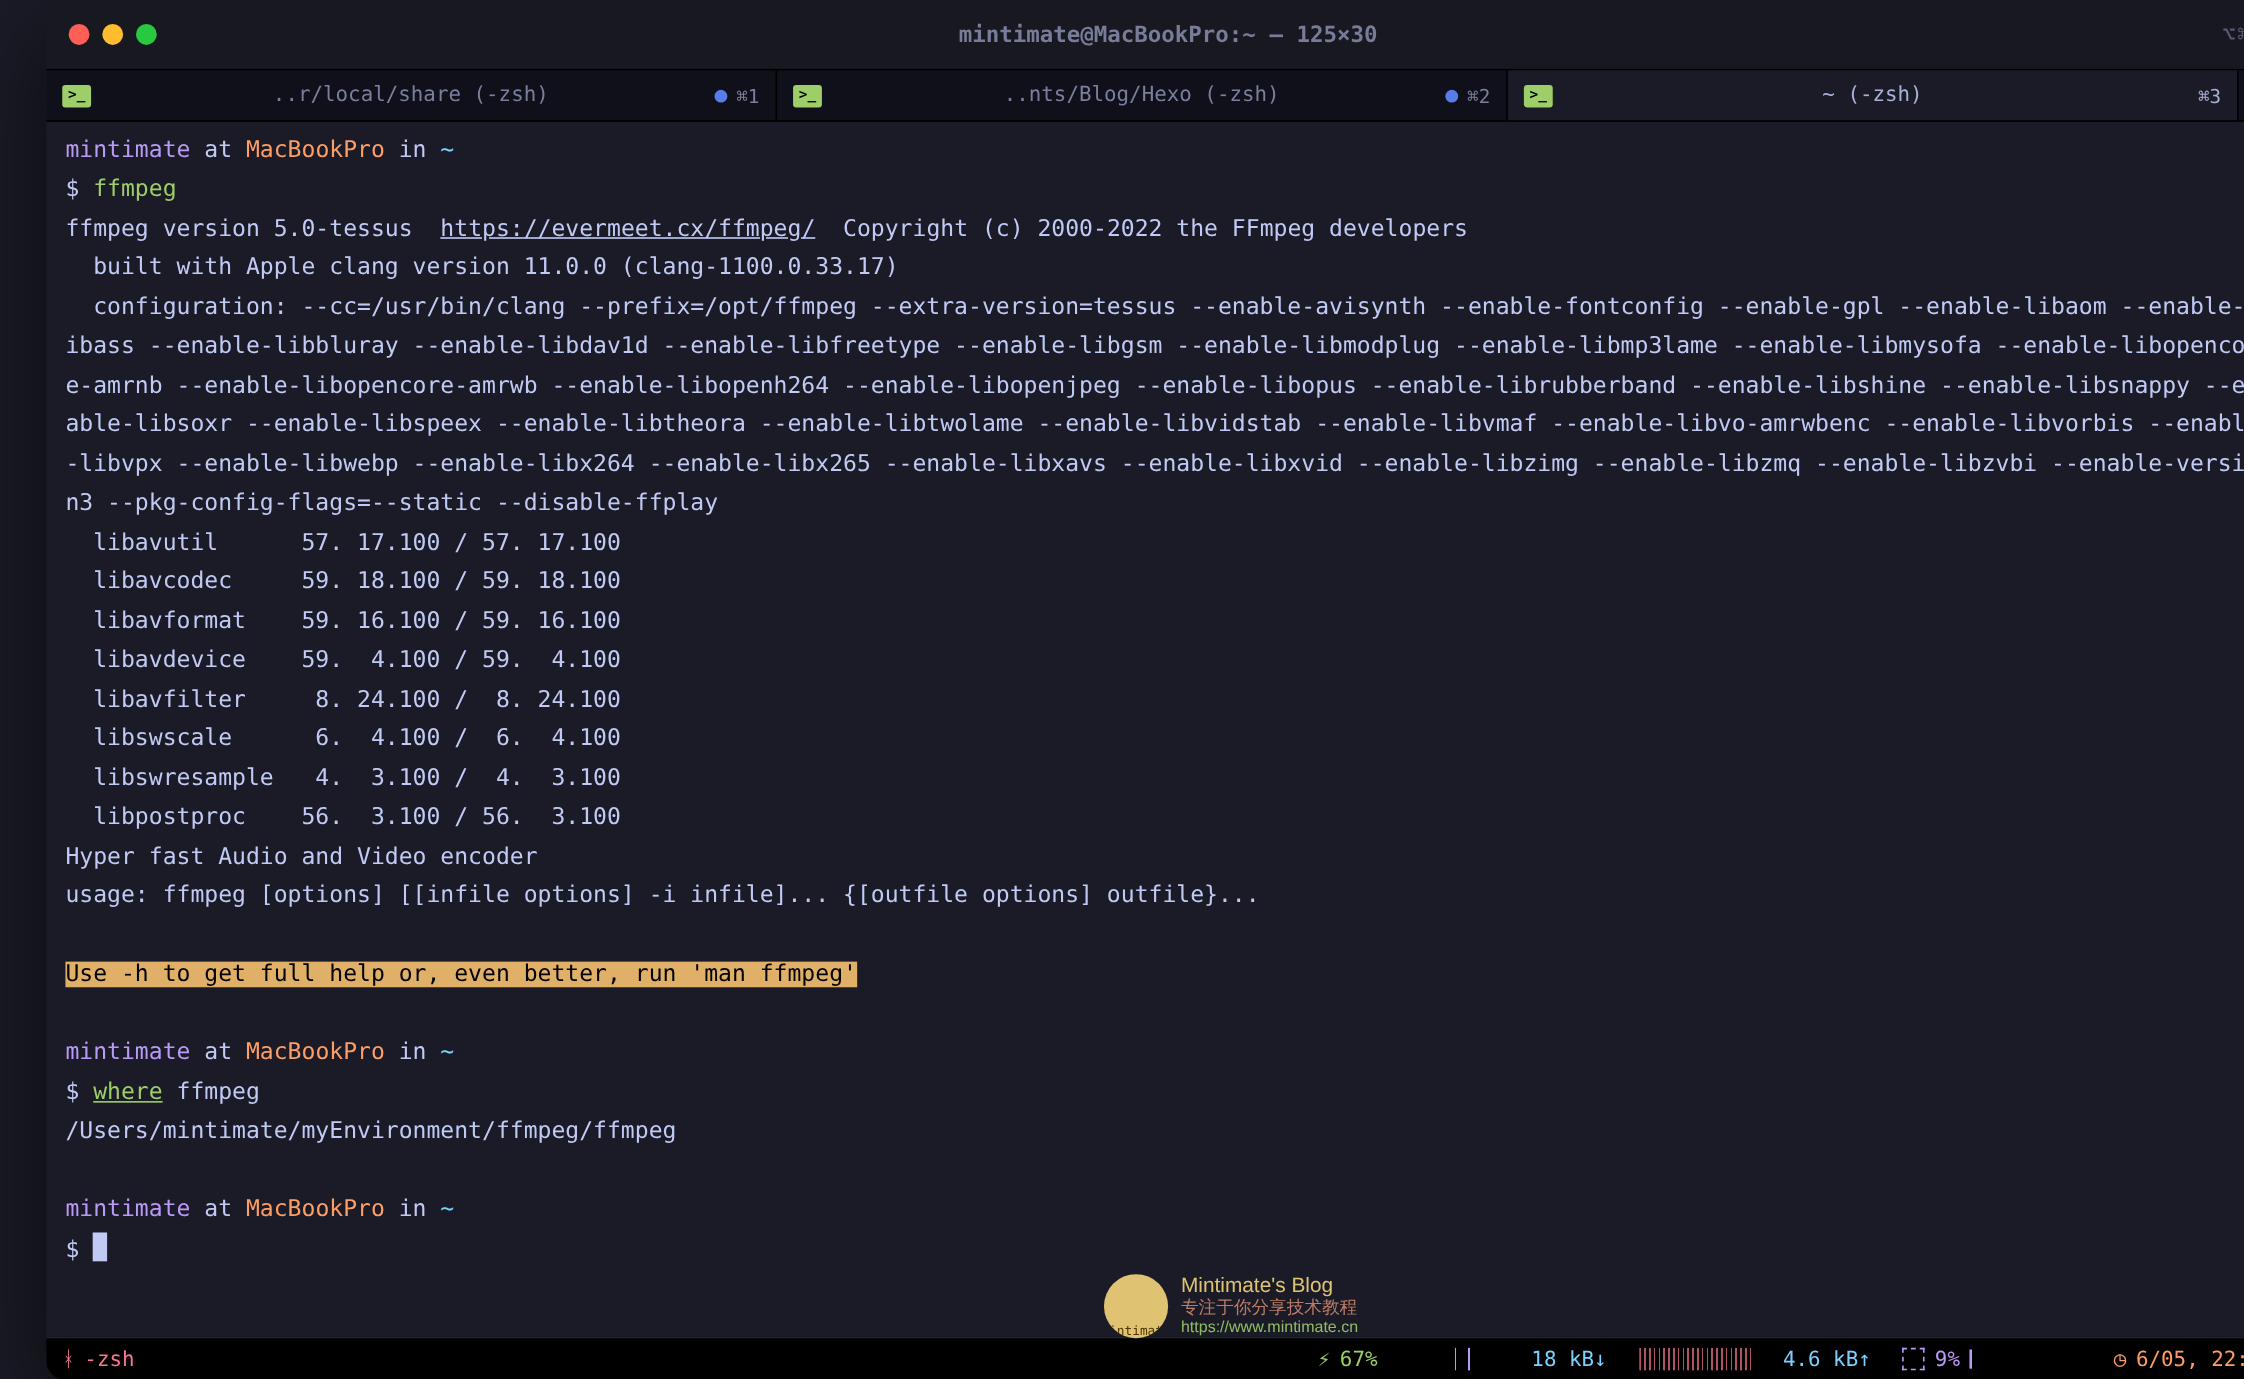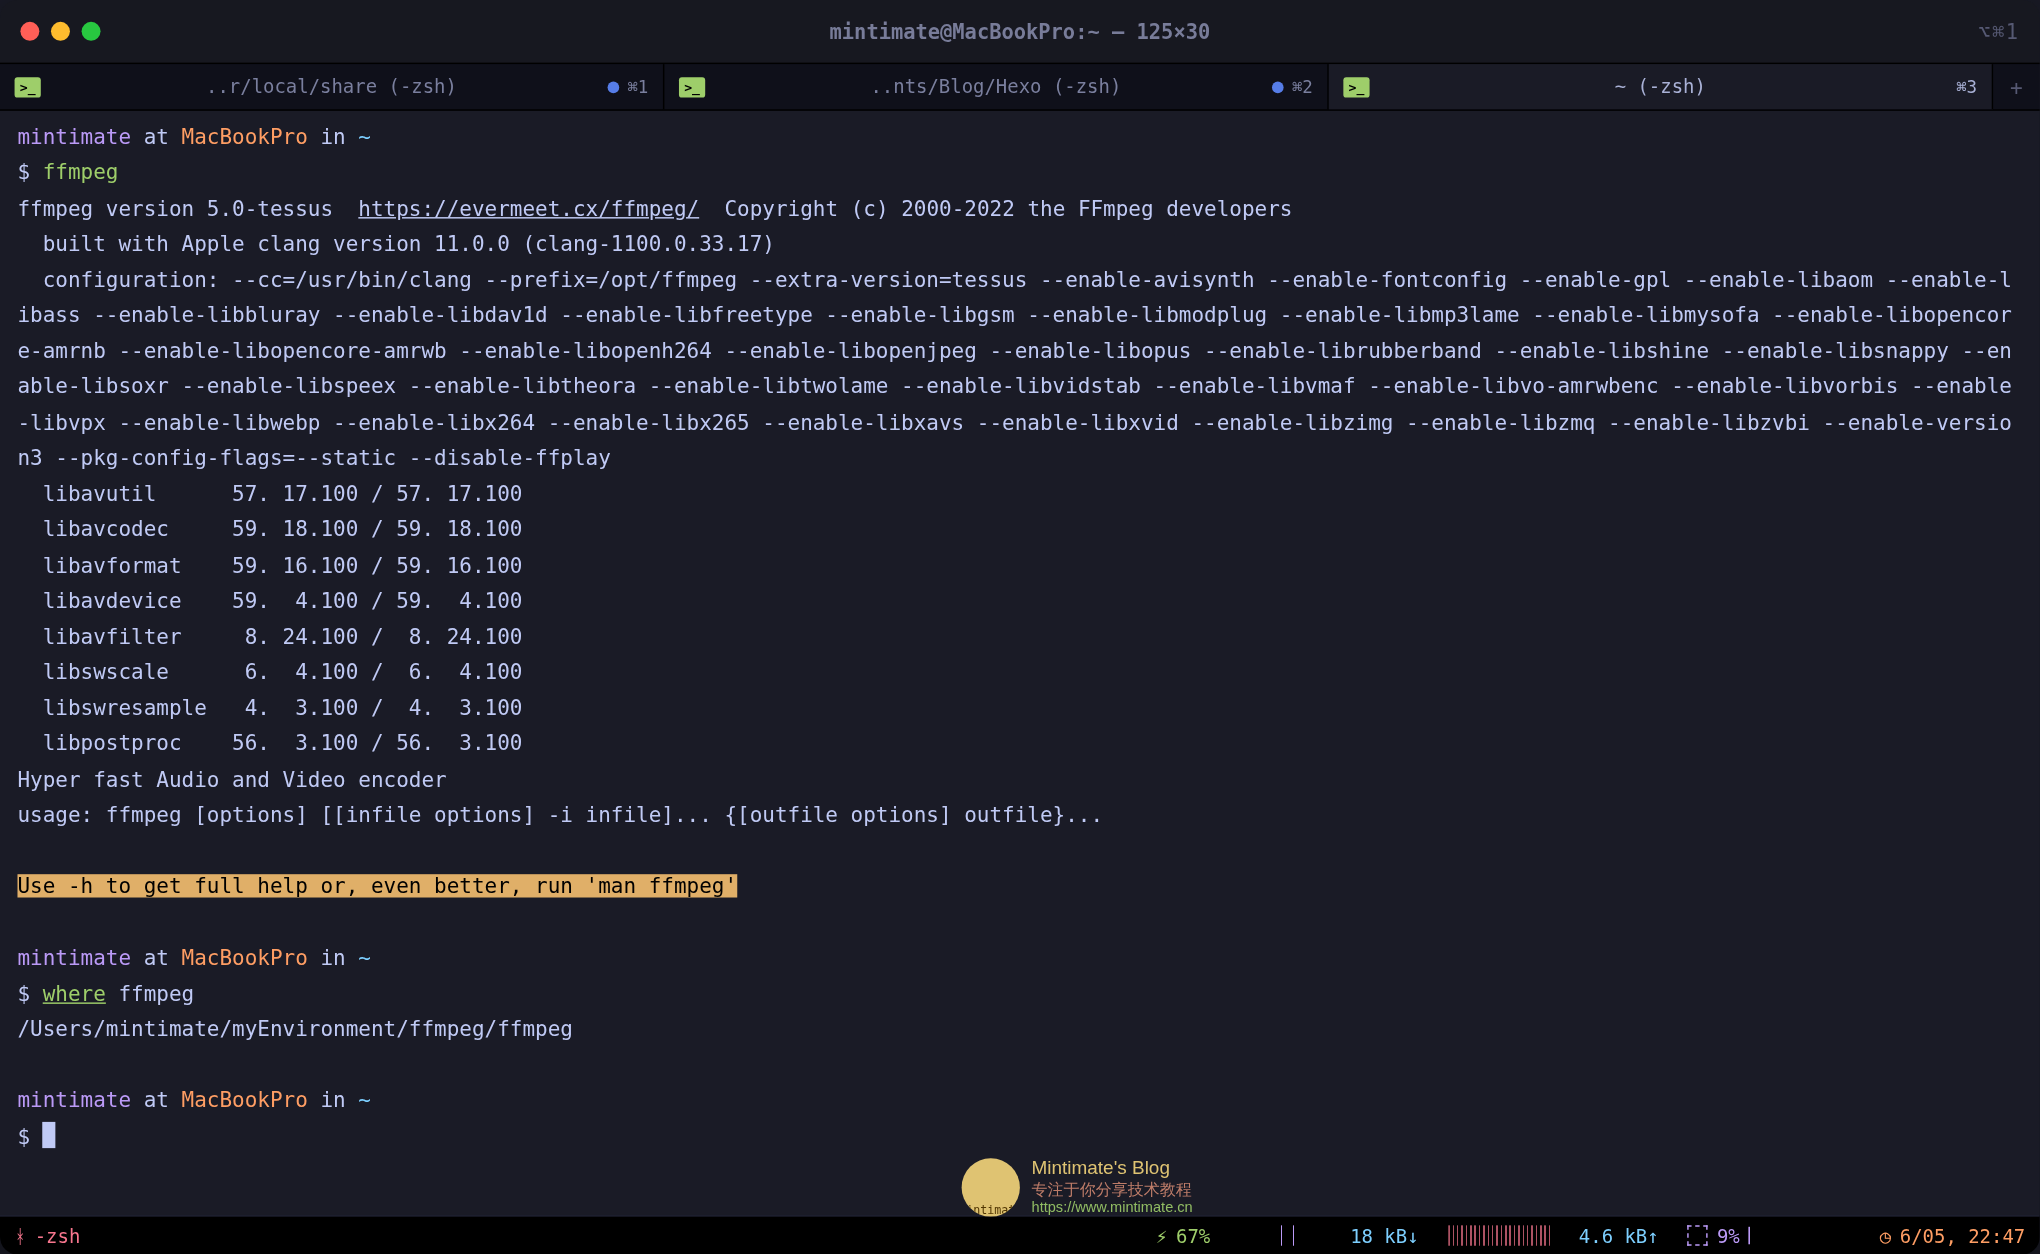--- a/index.html
+++ b/index.html
@@ -170,21 +170,21 @@
   }
   .wm-logo {
     width: 40px; height: 40px; border-radius: 50%; background: #f5d67b;
     display: flex; align-items: flex-end; justify-content: center; overflow:hidden;
     font-size: 8px; color:#5a3c00; text-align:center;
   }
   .wm-text { display:flex; flex-direction:column; line-height:1.2;}
   .wm-text .l1 { color:#f5d67b; font-size:13px; font-family: sans-serif;}
   .wm-text .l2 { color:#d08770; font-size:11px; font-family: sans-serif;}
   .wm-text .l3 { color:#9ece6a; font-size:10px; font-family: sans-serif;}
-  .windowwrap { position: relative; width:1400px; height:861px;}
+  .windowwrap { position: relative; width:1400px; height:861px;margin-left:42px;}
   .iconbox { width:14px; height:14px; border:1.5px solid #bb9af7; display:inline-block; vertical-align:-2px;}
   .iconbox.dotted { border-style: dashed; }
 </style>
 </head>
 <body>
 
 <div class="windowwrap">
 <div class="window">
 
   <div class="titlebar">

